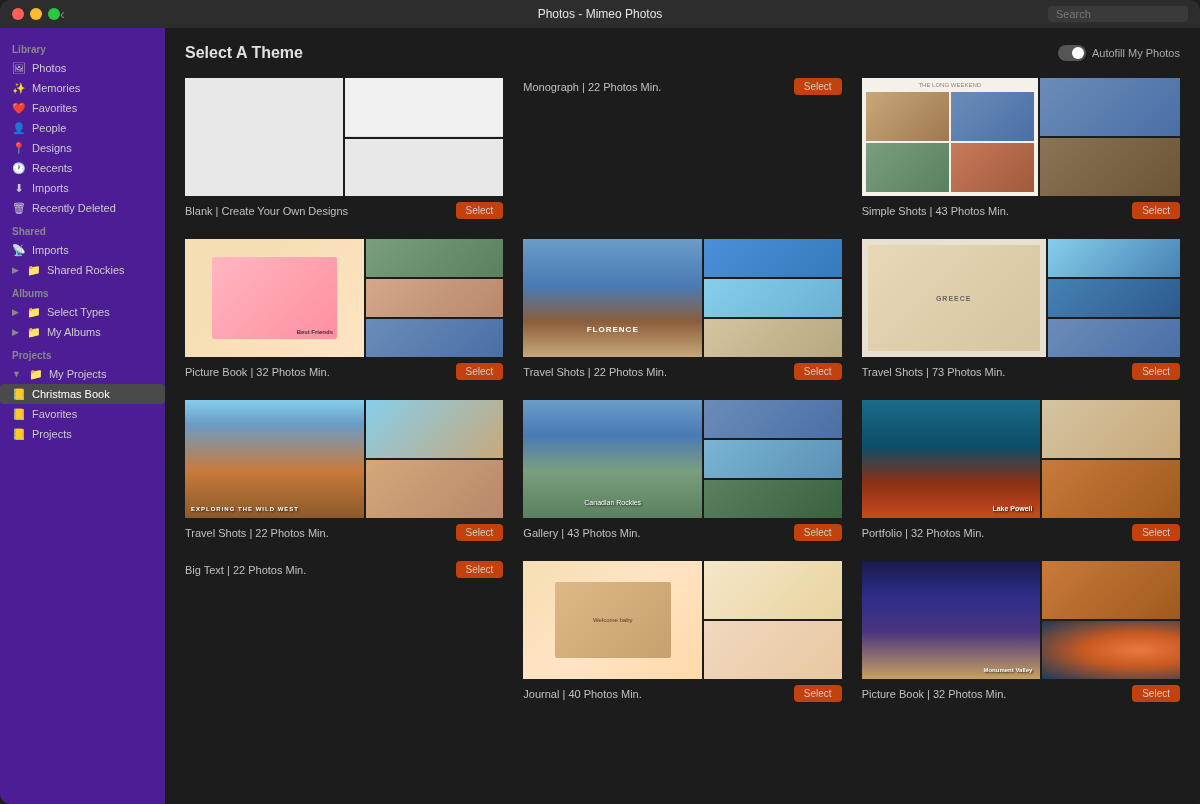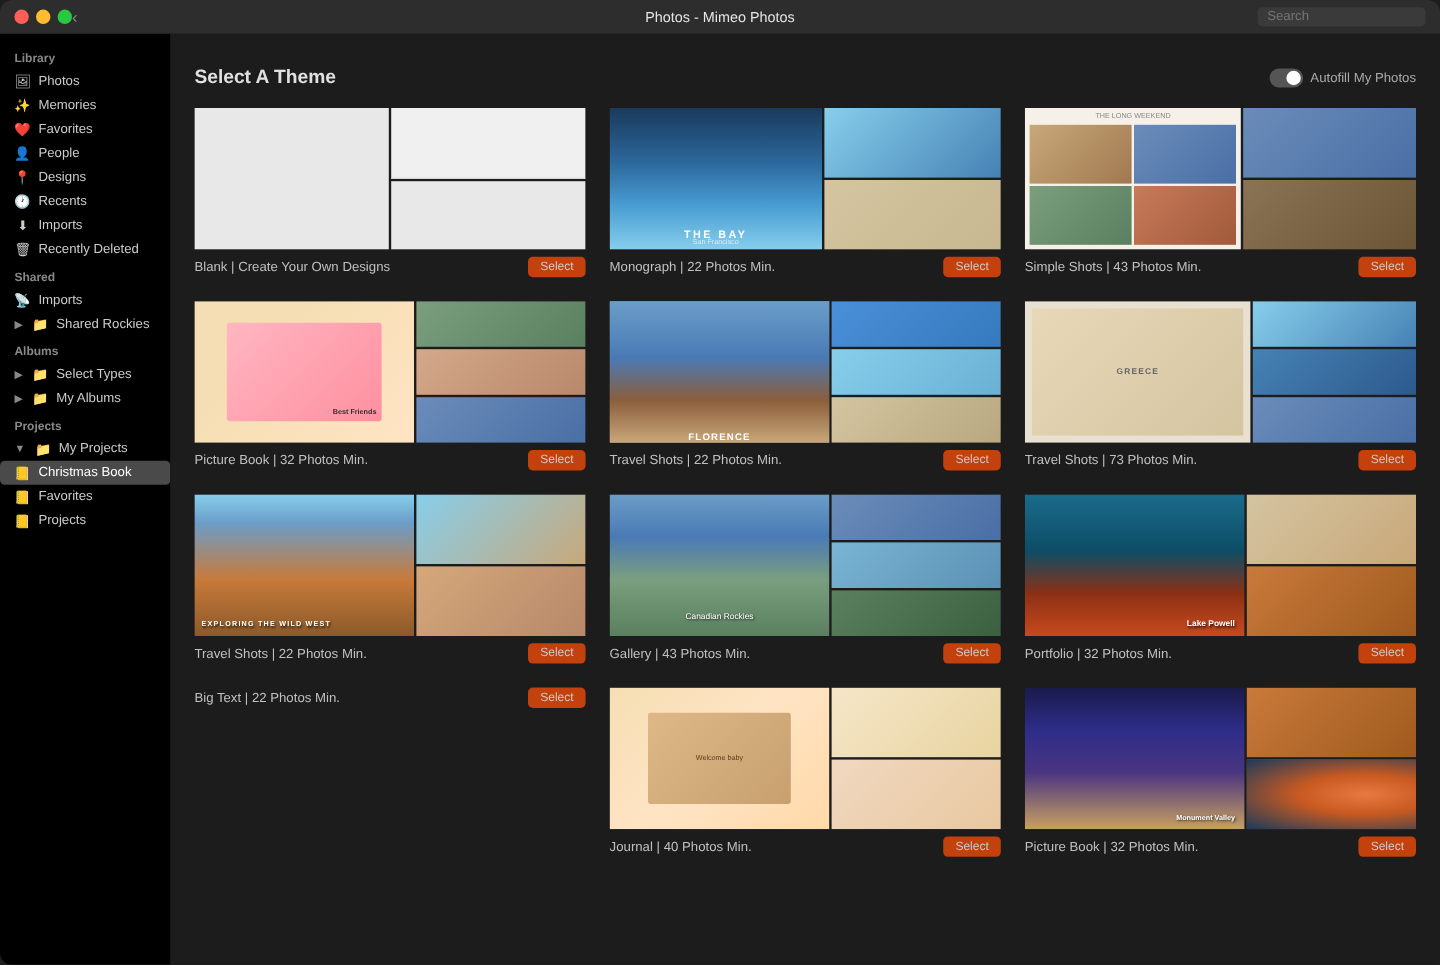--- a/index.html
+++ b/index.html
@@ -59,22 +59,22 @@
       padding: 2px 8px;
       width: 140px;
       outline: none;
     }
     .app-body {
       display: flex;
       flex: 1;
       overflow: hidden;
     }
     .sidebar {
-      width: 142px;
-      background: #000000;
+      width: 165px;
+      background: #4c1d95;
       padding: 8px 0;
       font-size: 11px;
       overflow-y: auto;
       flex-shrink: 0;
     }
     .sidebar-section-label {
       color: #888;
       font-size: 10px;
       font-weight: 600;
       padding: 8px 12px 3px;
@@ -102,21 +102,21 @@
     }
     .sidebar-arrow {
       font-size: 9px;
       color: #888;
       margin-right: 2px;
     }
     .main-content {
       flex: 1;
       background: #1c1c1c;
       overflow-y: auto;
-      padding: 28px 20px;
+      padding: 16px 20px;
     }
     .main-header {
       display: flex;
       justify-content: space-between;
       align-items: center;
       margin-bottom: 16px;
     }
     .main-title {
       font-size: 16px;
       font-weight: 600;
@@ -300,32 +300,20 @@
             </div>
           </div>
         </div>
         <div class="theme-label-row">
           <span class="theme-label">Blank | Create Your Own Designs</span>
           <button class="select-btn">Select</button>
         </div>
       </div>
 
       <div class="theme-card">
-        <div class="theme-preview-wrapper" style="position:relative;">
-          <div style="display:flex;width:100%;height:100%;gap:2px;">
-            <div style="flex:1.2;background:linear-gradient(180deg,#1a3a5c 0%,#2d6a9f 40%,#4a9fd4 70%,#87ceeb 100%);position:relative;">
-              <div style="position:absolute;bottom:8px;left:50%;transform:translateX(-50%);color:white;font-size:9px;font-weight:700;letter-spacing:2px;text-align:center;white-space:nowrap;">THE BAY</div>
-              <div style="position:absolute;bottom:3px;left:50%;transform:translateX(-50%);color:rgba(255,255,255,0.7);font-size:6px;text-align:center;white-space:nowrap;">San Francisco</div>
-            </div>
-            <div style="flex:1;display:flex;flex-direction:column;gap:2px;">
-              <div style="flex:1;background:linear-gradient(135deg,#87ceeb 0%,#4682b4 100%);"></div>
-              <div style="flex:1;background:linear-gradient(135deg,#d4c4a0 0%,#c8b890 100%);"></div>
-            </div>
-          </div>
-        </div>
         <div class="theme-label-row">
           <span class="theme-label">Monograph | 22 Photos Min.</span>
           <button class="select-btn">Select</button>
         </div>
       </div>
 
       <div class="theme-card">
         <div class="theme-preview-wrapper" style="position:relative;">
           <div style="display:flex;width:100%;height:100%;gap:2px;">
             <div style="flex:1.2;background:#f5f0e8;display:flex;flex-direction:column;align-items:center;padding:4px;gap:2px;">
@@ -370,21 +358,21 @@
           <span class="theme-label">Picture Book | 32 Photos Min.</span>
           <button class="select-btn">Select</button>
         </div>
       </div>
 
       <div class="theme-card">
         <div class="theme-preview-wrapper" style="position:relative;">
           <div style="display:flex;width:100%;height:100%;gap:2px;">
             <div style="flex:1.3;background:linear-gradient(180deg,#87ceeb 0%,#4682b4 30%,#8b6914 60%,#c8a87a 100%);position:relative;">
               <div style="position:absolute;inset:0;background:linear-gradient(180deg,#6b9dc8 0%,#4a7ab5 40%,#8b5e3c 70%,#c8a87a 100%);"></div>
-              <div style="position:absolute;bottom:0;left:50%;transform:translateX(-50%);color:white;font-size:8px;font-weight:700;letter-spacing:1px;white-space:nowrap;">FLORENCE</div>
+              <div style="position:absolute;bottom:23px;left:50%;transform:translateX(-50%);color:white;font-size:8px;font-weight:700;letter-spacing:1px;white-space:nowrap;">FLORENCE</div>
             </div>
             <div style="flex:1;display:flex;flex-direction:column;gap:2px;">
               <div style="flex:1;background:linear-gradient(135deg,#4a90d9 0%,#357abd 100%);"></div>
               <div style="flex:1;background:linear-gradient(135deg,#87ceeb 0%,#6ab0d4 100%);"></div>
               <div style="flex:1;background:linear-gradient(135deg,#d4c4a0 0%,#b8a880 100%);"></div>
             </div>
           </div>
         </div>
         <div class="theme-label-row">
           <span class="theme-label">Travel Shots | 22 Photos Min.</span>

